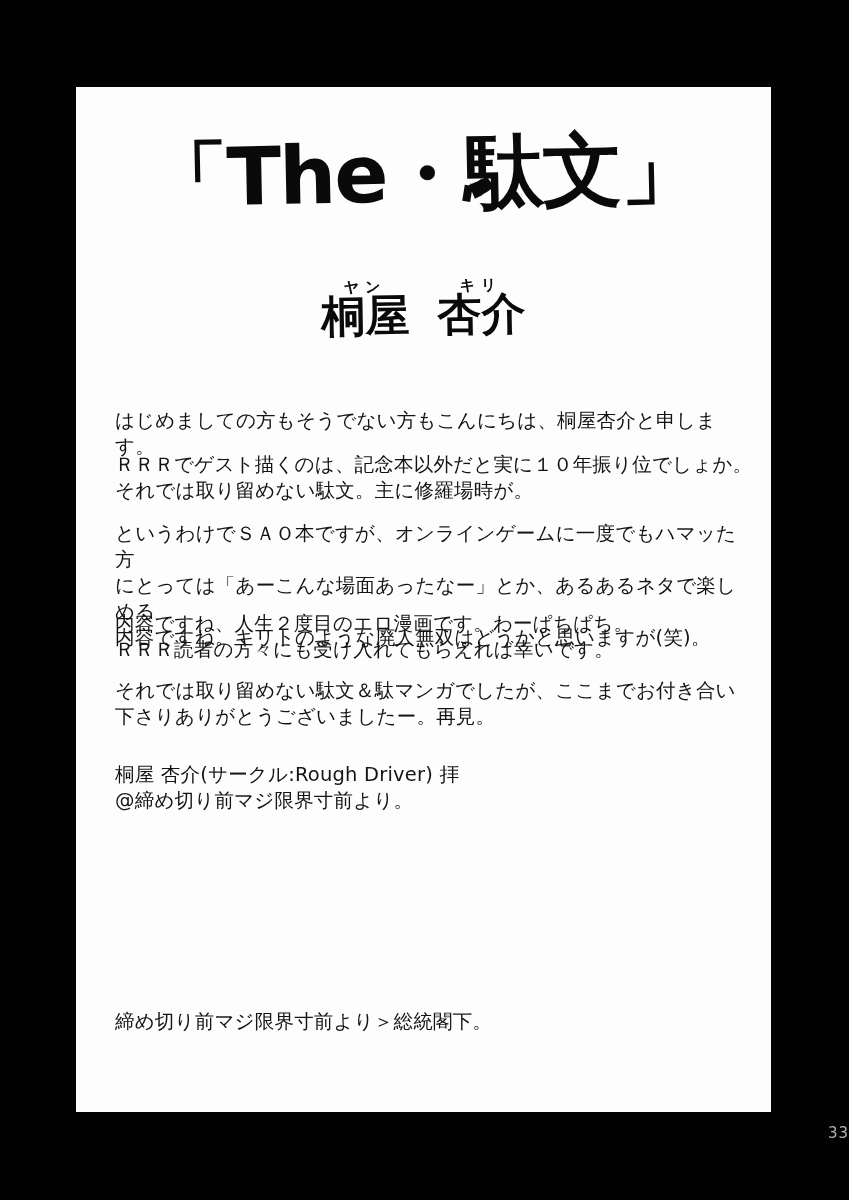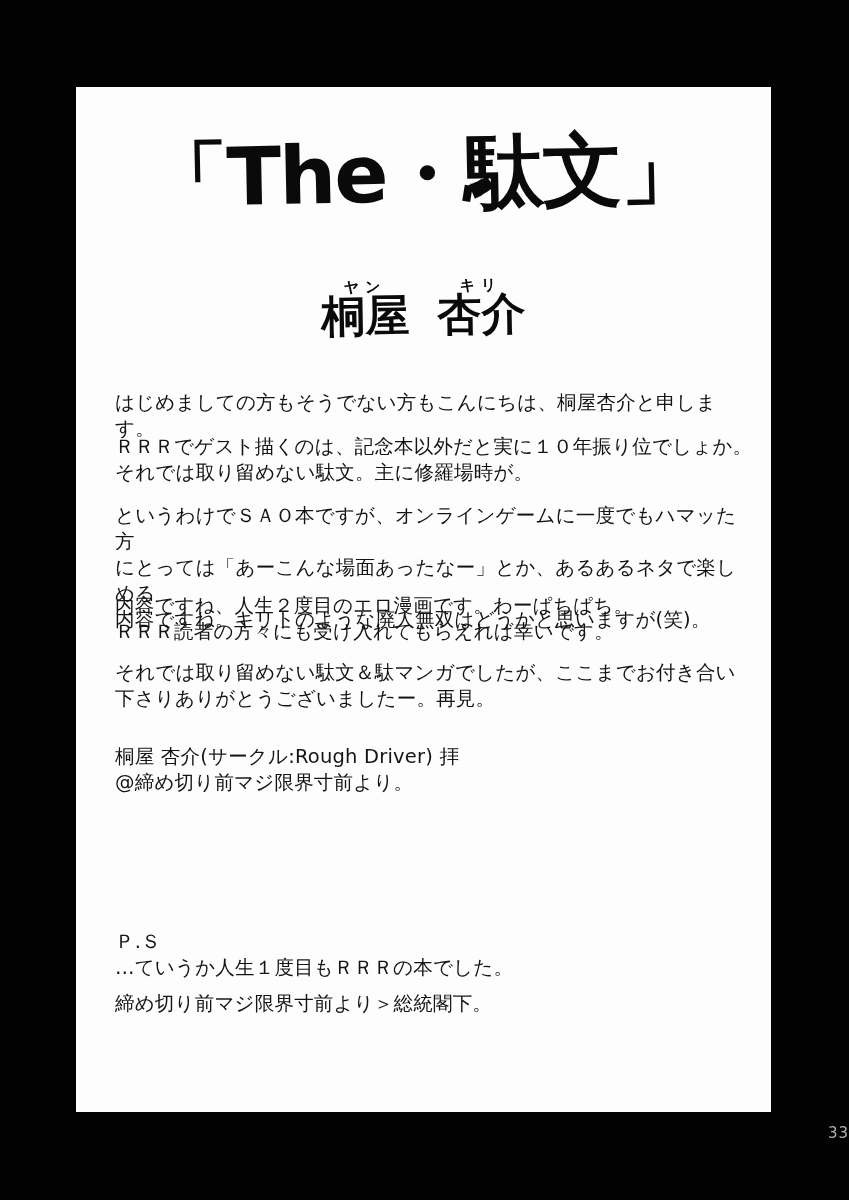--- a/index.html
+++ b/index.html
@@ -63,20 +63,21 @@
   }
   .body-text {
     position: absolute;
     left: 39px;
     right: 18px;
     font-size: 19.5px;
     line-height: 26px;
     color: #141414;
     white-space: pre-line;
     letter-spacing: 0.2px;
+    margin-top: 18px;
   }
   .p1 { top: 303px; }
   .p2 { top: 347px; }
   .p3 { top: 416px; }
   .p4 { top: 506px; }
   .p5 { top: 573px; }
   .signature-block { top: 657px; }
   .postscript-block { top: 842px; }
   .postscript-line2 { top: 904px; }
   .page-number-label {
@@ -113,21 +114,19 @@
 
     <div class="body-text p4">内容ですね、人生２度目のエロ漫画です。わーぱちぱち。
 ＲＲＲ読者の方々にも受け入れてもらえれば幸いです。</div>
 
     <div class="body-text p5">それでは取り留めない駄文＆駄マンガでしたが、ここまでお付き合い
 下さりありがとうございましたー。再見。</div>
 
     <div class="body-text signature-block">桐屋 杏介(サークル:Rough Driver) 拝
 @締め切り前マジ限界寸前より。</div>
 
-    <div class="body-text postscript-block">Ｐ.Ｓ
-…ていうか人生１度目もＲＲＲの本でした。</div>
 
     <div class="body-text postscript-line2">締め切り前マジ限界寸前より＞総統閣下。</div>
 
   </div>
 
   <div class="page-number-label">33</div>
 </div>
 
 </body></html>

